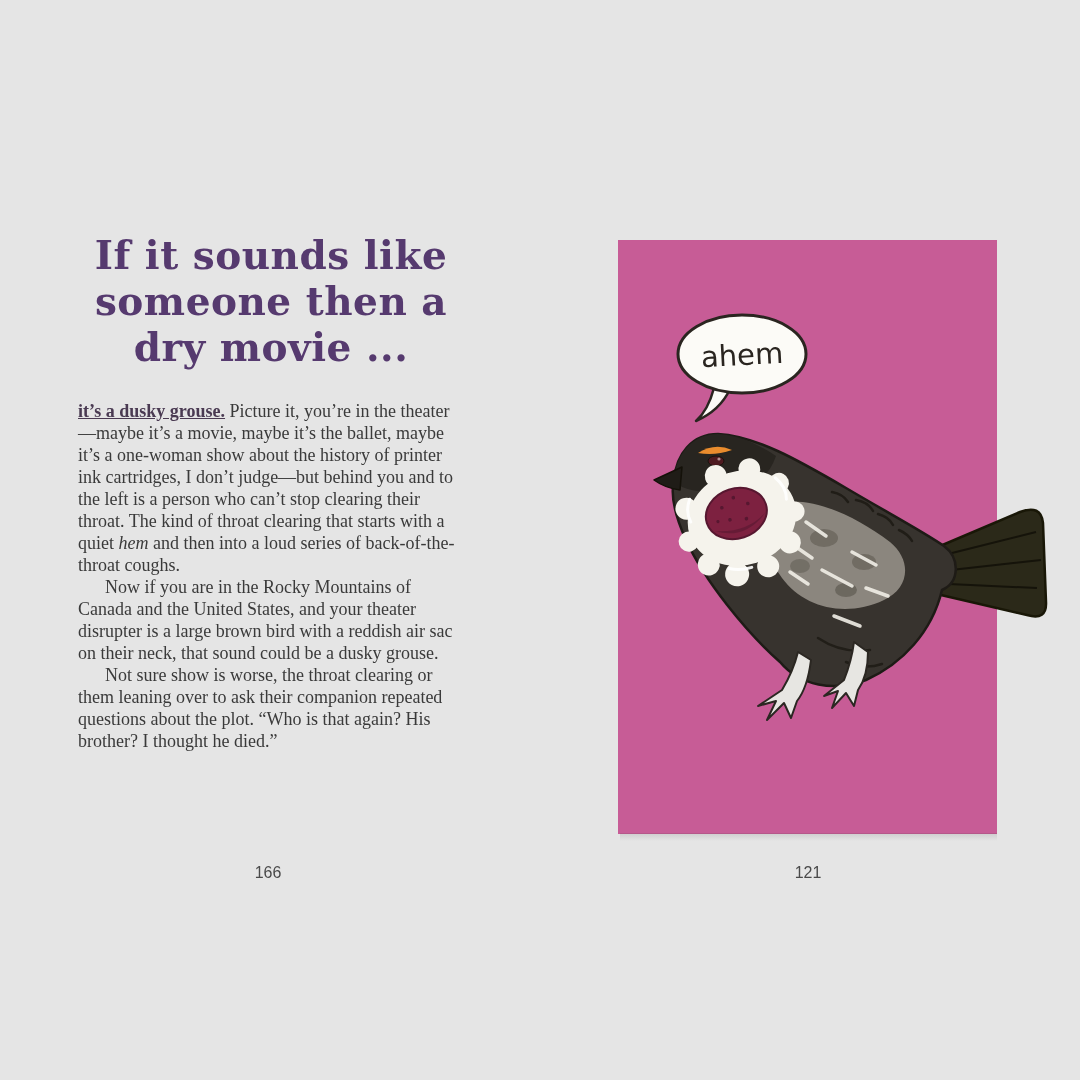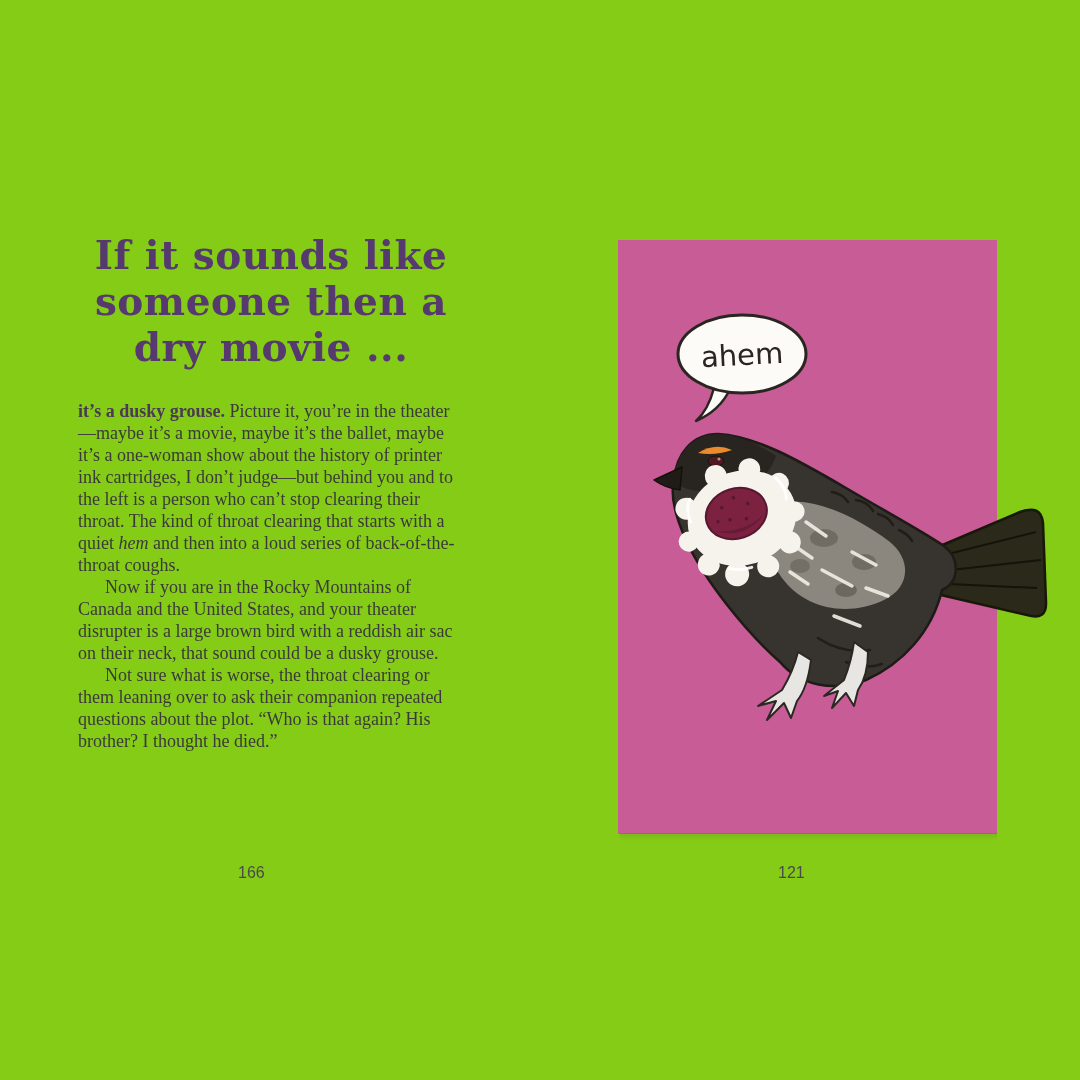--- a/index.html
+++ b/index.html
@@ -1,19 +1,19 @@
 <!DOCTYPE html>
 <html><head>
 <meta charset="utf-8">
 <style>
   html,body{margin:0;padding:0;background:#ffffff;}
   .canvas{
     position:relative;
     width:1080px;height:1080px;
-    background:#84cc16;
+    background:#e5e5e5;
     overflow:hidden;
     font-family:"Liberation Serif", serif;
   }
 
   
   .left-page{
     position:absolute;
     left:78px; top:232px;
     width:386px;
   }
@@ -31,31 +31,32 @@
     font-size:18px;
     line-height:22px;
     color:#3a3a3a;
     text-align:left;
   }
   .bodycopy p{margin:0;}
   .bodycopy p + p{text-indent:27px;}
   .lead-in{
     font-weight:700;
     color:#4a3a52;
+    text-decoration:underline;
   }
   .hem-italic{font-style:italic;}
 
   .page-number{
     position:absolute;
     top:864px;
     font-family:"Liberation Sans", sans-serif;
     font-size:16px;
     color:#4a4a4a;
     width:60px;
-    text-align:left;
+    text-align:center;
   }
   .page-number.left{left:238px;}
   .page-number.right{left:778px;}
 
   
   .illustration{
     position:absolute;
     left:618px; top:240px;
     width:434px; height:594px;
     overflow:visible;
@@ -79,21 +80,21 @@
 
   <div class="left-page">
     <h1 class="heading">
       <div>If it sounds like</div>
       <div>someone then a</div>
       <div>dry movie ...</div>
     </h1>
     <div class="bodycopy">
       <p><span class="lead-in">it’s a dusky grouse.</span><span> Picture it, you’re in the theater—maybe it’s a movie, maybe it’s the ballet, maybe it’s a one-woman show about the history of printer ink cartridges, I don’t judge—but behind you and to the left is a person who can’t stop clearing their throat. The kind of throat clearing that starts with a quiet </span><span class="hem-italic">hem</span><span> and then into a loud series of back-of-the-throat coughs.</span></p>
       <p>Now if you are in the Rocky Mountains of Canada and the United States, and your theater disrupter is a large brown bird with a reddish air sac on their neck, that sound could be a dusky grouse.</p>
-      <p>Not sure what is worse, the throat clearing or them leaning over to ask their companion repeated questions about the plot. “Who is that again? His brother? I thought he died.”</p>
+      <p>Not sure show is worse, the throat clearing or them leaning over to ask their companion repeated questions about the plot. “Who is that again? His brother? I thought he died.”</p>
     </div>
   </div>
 
   <div class="page-number left">166</div>
 
   <svg class="illustration" viewBox="0 0 434 594" xmlns="http://www.w3.org/2000/svg">
 
     <rect x="0" y="0" width="379" height="594" fill="#c75c96"></rect>
 
     <g>

